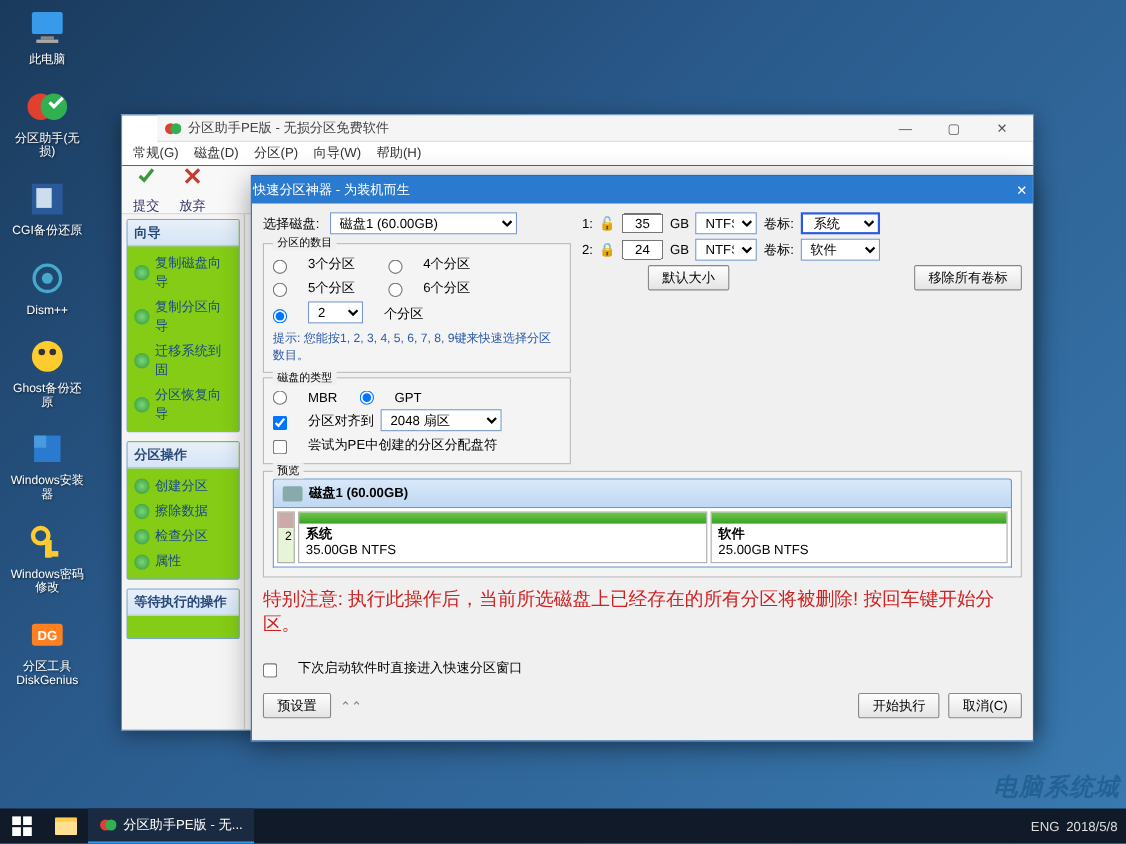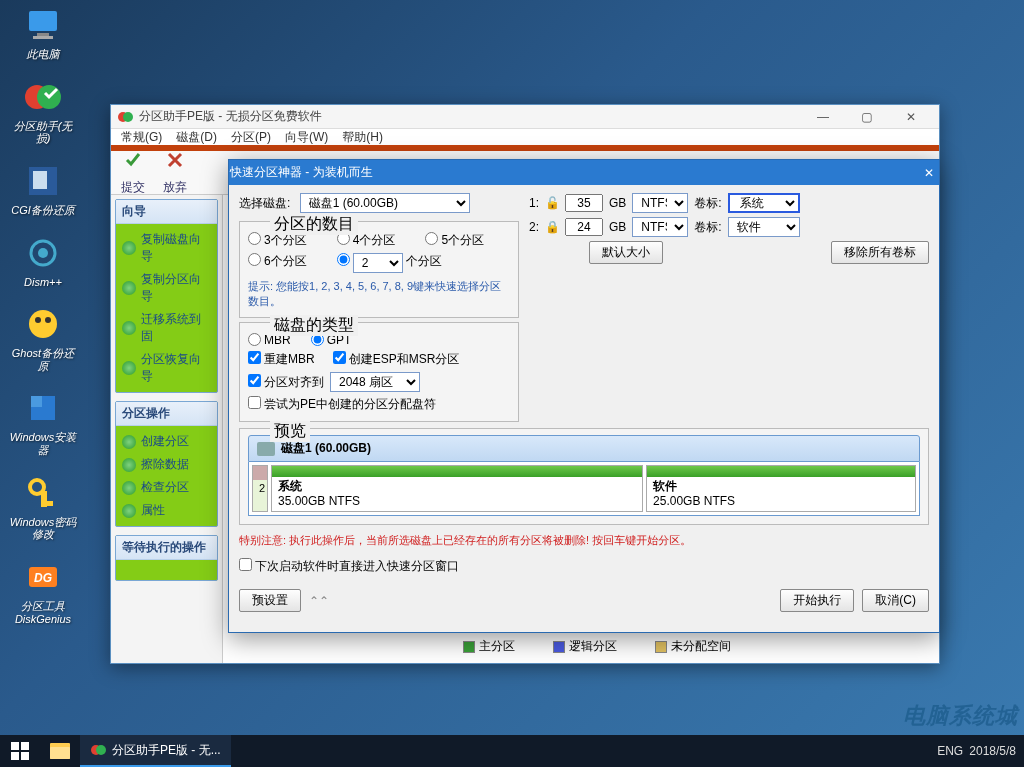--- a/index.html
+++ b/index.html
@@ -1,30 +1,30 @@
 <!DOCTYPE html>
 <html><head>
 <meta charset="utf-8">
 <style>
 * { margin: 0; padding: 0; box-sizing: border-box; font-family: "Microsoft YaHei", "Segoe UI", sans-serif; font-size: 12px; }
 body { width: 1024px; height: 767px; background: linear-gradient(135deg, #1a3a5c 0%, #2a5a8c 40%, #3a7ab0 100%); position: relative; overflow: hidden; }
 
 
 .desktop-icons { position: absolute; left: 8px; top: 5px; display: flex; flex-direction: column; gap: 16px; }
-.di { width: 70px; display: flex; flex-direction: column; align-items: center; gap: 3px; color: #fff; text-align: center; cursor: pointer; font-style: italic; }
+.di { width: 70px; display: flex; flex-direction: column; align-items: center; gap: 3px; color: #fff; text-align: center; cursor: pointer; }
 .di .icon { width: 40px; height: 40px; }
 .di .lbl { font-size: 11px; text-shadow: 1px 1px 2px rgba(0,0,0,.6); line-height: 1.15; }
 
 
 .main-window { position: absolute; left: 110px; top: 104px; width: 830px; height: 560px; background: #fff; border: 1px solid #5a8fc0; box-shadow: 0 4px 18px rgba(0,0,0,.4); display: flex; flex-direction: column; }
-.titlebar { height: 24px; background: #f5f5f5; display: flex; align-items: center; padding: 0 6px; gap: 6px; border-bottom: 1px solid #ddd; }
+.titlebar { height: 24px; background: #f5f5f5; display: flex; align-items: center; padding: 0 6px; gap: 6px; border-bottom: 1px solid #ddd; margin-left: 32px; }
 .titlebar .t-text { flex: 1; color: #444; }
 .win-ctrl { display: flex; gap: 0; }
 .win-btn { width: 44px; height: 22px; display: flex; align-items: center; justify-content: center; color: #555; cursor: pointer; }
-.menubar { height: 22px; display: flex; gap: 14px; padding: 0 10px; align-items: center; border-bottom: 6px solid #c2410c; color: #333; }
+.menubar { height: 22px; display: flex; gap: 14px; padding: 0 10px; align-items: center; border-bottom: 1px solid #c2410c; color: #333; }
 .menubar span { cursor: pointer; }
 .toolbar { height: 44px; display: flex; align-items: center; gap: 18px; padding: 0 10px; background: #f8f8f8; border-bottom: 1px solid #ccc; }
 .tb-item { display: flex; flex-direction: column; align-items: center; gap: 11px; color: #336; cursor: pointer; }
 .tb-item .ico { width: 20px; height: 18px; }
 
 .main-body { flex: 1; display: flex; background: #eaeef3; }
 .sidebar { width: 112px; background: #f4f4f4; border-right: 1px solid #ccc; padding: 4px; display: flex; flex-direction: column; gap: 8px; }
 .panel { background: #84cc16; border: 1px solid #7aa7d4; border-radius: 2px; }
 .panel-h { background: linear-gradient(#e8f0fa,#d5e4f5); padding: 3px 6px; font-weight: bold; color: #2a4a7a; border-bottom: 1px solid #b8d0ea; }
 .panel-body { padding: 4px 4px; }
@@ -46,43 +46,43 @@
 
 .dialog { position: absolute; left: 228px; top: 159px; width: 712px; background: #f0f0f0; border: 1px solid #2a6ab0; box-shadow: 0 6px 24px rgba(0,0,0,.4); }
 .dlg-title { background: #2a7ad0; color: #fff; padding: 4px 1px; display: flex; align-items: center; justify-content: space-between; }
 .dlg-title .x { cursor: pointer; width: 18px; text-align: center; }
 .dlg-body { padding: 8px 10px; }
 .dlg-row { display: flex; gap: 10px; margin-bottom: 6px; }
 .col { flex: 1; }
 .label { display: inline-block; margin-right: 6px; }
 select, input[type=text] { border: 1px solid #7a9aca; padding: 1px 4px; background: #fff; height: 20px; }
 .group { border: 1px solid #bbb; padding: 6px 8px 8px; margin-top: 4px; position: relative; background: #f4f4f4; }
-.group-title { position: absolute; top: -8px; left: 8px; background: #f0f0f0; padding: 0 4px; font-size: 16px; margin-left: 22px; }
+.group-title { position: absolute; top: -8px; left: 8px; background: #f0f0f0; padding: 0 4px; font-size: 10px; }
 .radios { display: flex; flex-wrap: wrap; gap: 4px 30px; margin: 4px 0; }
-.radio, .checkbox { display: flex; align-items: flex-start; gap: 3px; cursor: pointer; }
+.radio, .checkbox { display: flex; align-items: flex-end; gap: 19px; cursor: pointer; }
 .hint { color: #2a5aaa; margin-top: 6px; font-size: 11px; }
 .btn { background: linear-gradient(#fefefe,#e4e4e4); border: 1px solid #888; padding: 2px 12px; cursor: pointer; border-radius: 2px; }
 
 .part-line { display: flex; align-items: center; gap: 6px; margin-bottom: 4px; }
 .part-line input.sz { width: 38px; text-align: center; }
 .part-line .lock { width: 14px; display: inline-block; text-align: center; }
 .vol-highlight { border: 2px solid #2a5adf; background: #fff; padding: 0 6px; }
 
 .preview { margin-top: 6px; }
 .disk-hdr { background: linear-gradient(#d8e8fa,#c0d8f2); border: 1px solid #6a9ad0; padding: 4px 8px; display: flex; align-items: center; gap: 6px; border-radius: 3px 3px 0 0; }
 .disk-ico { width: 18px; height: 14px; background: #8aa; border-radius: 2px; }
 .disk-parts { display: flex; border: 1px solid #6a9ad0; border-top: none; height: 54px; background: #fff; padding: 3px; gap: 3px; }
 .prt { border: 1px solid #aaa; display: flex; flex-direction: column; }
 .prt .pbar { height: 14px; }
 .prt .pinfo { padding: 2px 6px; font-size: 11px; line-height: 1.25; }
 .p-mini { width: 16px; background: #e8f4d8; }
 .p-sys { flex: 58; } .p-sys .pbar { background: linear-gradient(#6ec84a,#3aa028); }
 .p-soft { flex: 42; } .p-soft .pbar { background: linear-gradient(#6ec84a,#3aa028); }
 
-.warn { color: #d02020; margin-top: 8px; font-size: 11px; }
+.warn { color: #d02020; margin-top: 8px; font-size: 17px; }
 .dlg-footer { display: flex; align-items: center; padding: 6px 10px 20px; gap: 8px; }
 .dlg-footer .spacer { flex: 1; }
 
 
 .taskbar { position: absolute; left: 0; bottom: 0; right: 0; height: 32px; background: #101a28; display: flex; align-items: center; }
 .tb-start { width: 40px; height: 100%; display: flex; align-items: center; justify-content: center; cursor: pointer; }
 .tb-task { height: 100%; padding: 0 10px; display: flex; align-items: center; gap: 6px; background: #1a2a40; color: #fff; cursor: pointer; border-bottom: 2px solid #3a9aea; }
 .tb-tray { margin-left: auto; padding: 0 8px; color: #ddd; font-size: 11px; text-align: right; }
 
 .watermark { position: absolute; right: 6px; bottom: 36px; color: #1a5a8a; font-size: 22px; font-weight: bold; opacity: .7; font-style: italic; letter-spacing: 1px; }
@@ -317,36 +317,26 @@
           <div class="radios" style="gap:4px 20px">
             <label class="radio">
                 <input type="radio" name="dt" style="">
                 <span>MBR</span>
               </label>
             <label class="radio">
                 <input type="radio" name="dt" checked="" style="">
                 <span>GPT</span>
               </label>
           </div>
-          <div style="display:flex;gap:18px;margin-top:4px">
-            <label class="checkbox">
-                <input type="checkbox" checked="" style="">
-                <span>重建MBR</span>
-              </label>
-            <label class="checkbox">
-                <input type="checkbox" checked="" style="">
-                <span>创建ESP和MSR分区</span>
-              </label>
-          </div>
           <div style="display:flex;align-items:center;gap:6px;margin-top:4px">
             <label class="checkbox">
                 <input type="checkbox" checked="" style="">
                 <span>分区对齐到</span>
               </label>
-            <select style="width:90px"><option>2048 扇区</option></select>
+            <select style="width:110px"><option>2048 扇区</option></select>
           </div>
           <label class="checkbox" style="margin-top:4px">
               <input type="checkbox" style="">
               <span>尝试为PE中创建的分区分配盘符</span>
             </label>
         </div>
       </div>
 
       <div class="col">
         <div class="part-line">
@@ -391,21 +381,21 @@
             <div class="pinfo"><b>系统</b><br><span>35.00GB NTFS</span></div>
           </div>
         <div class="prt p-soft">
             <div class="pbar"></div>
             <div class="pinfo"><b>软件</b><br><span>25.00GB NTFS</span></div>
           </div>
       </div>
     </div>
 
     <div class="warn">特别注意: 执行此操作后，当前所选磁盘上已经存在的所有分区将被删除! 按回车键开始分区。</div>
-    <label class="checkbox" style="margin-top:10px">
+    <label class="checkbox" style="margin-top:20px">
         <input type="checkbox" style="">
         <span>下次启动软件时直接进入快速分区窗口</span>
       </label>
   </div>
   <div class="dlg-footer">
     <button class="btn">预设置</button>
     <span style="color:#888">⌃⌃</span>
     <span class="spacer"></span>
     <button class="btn">开始执行</button>
     <button class="btn">取消(C)</button>

